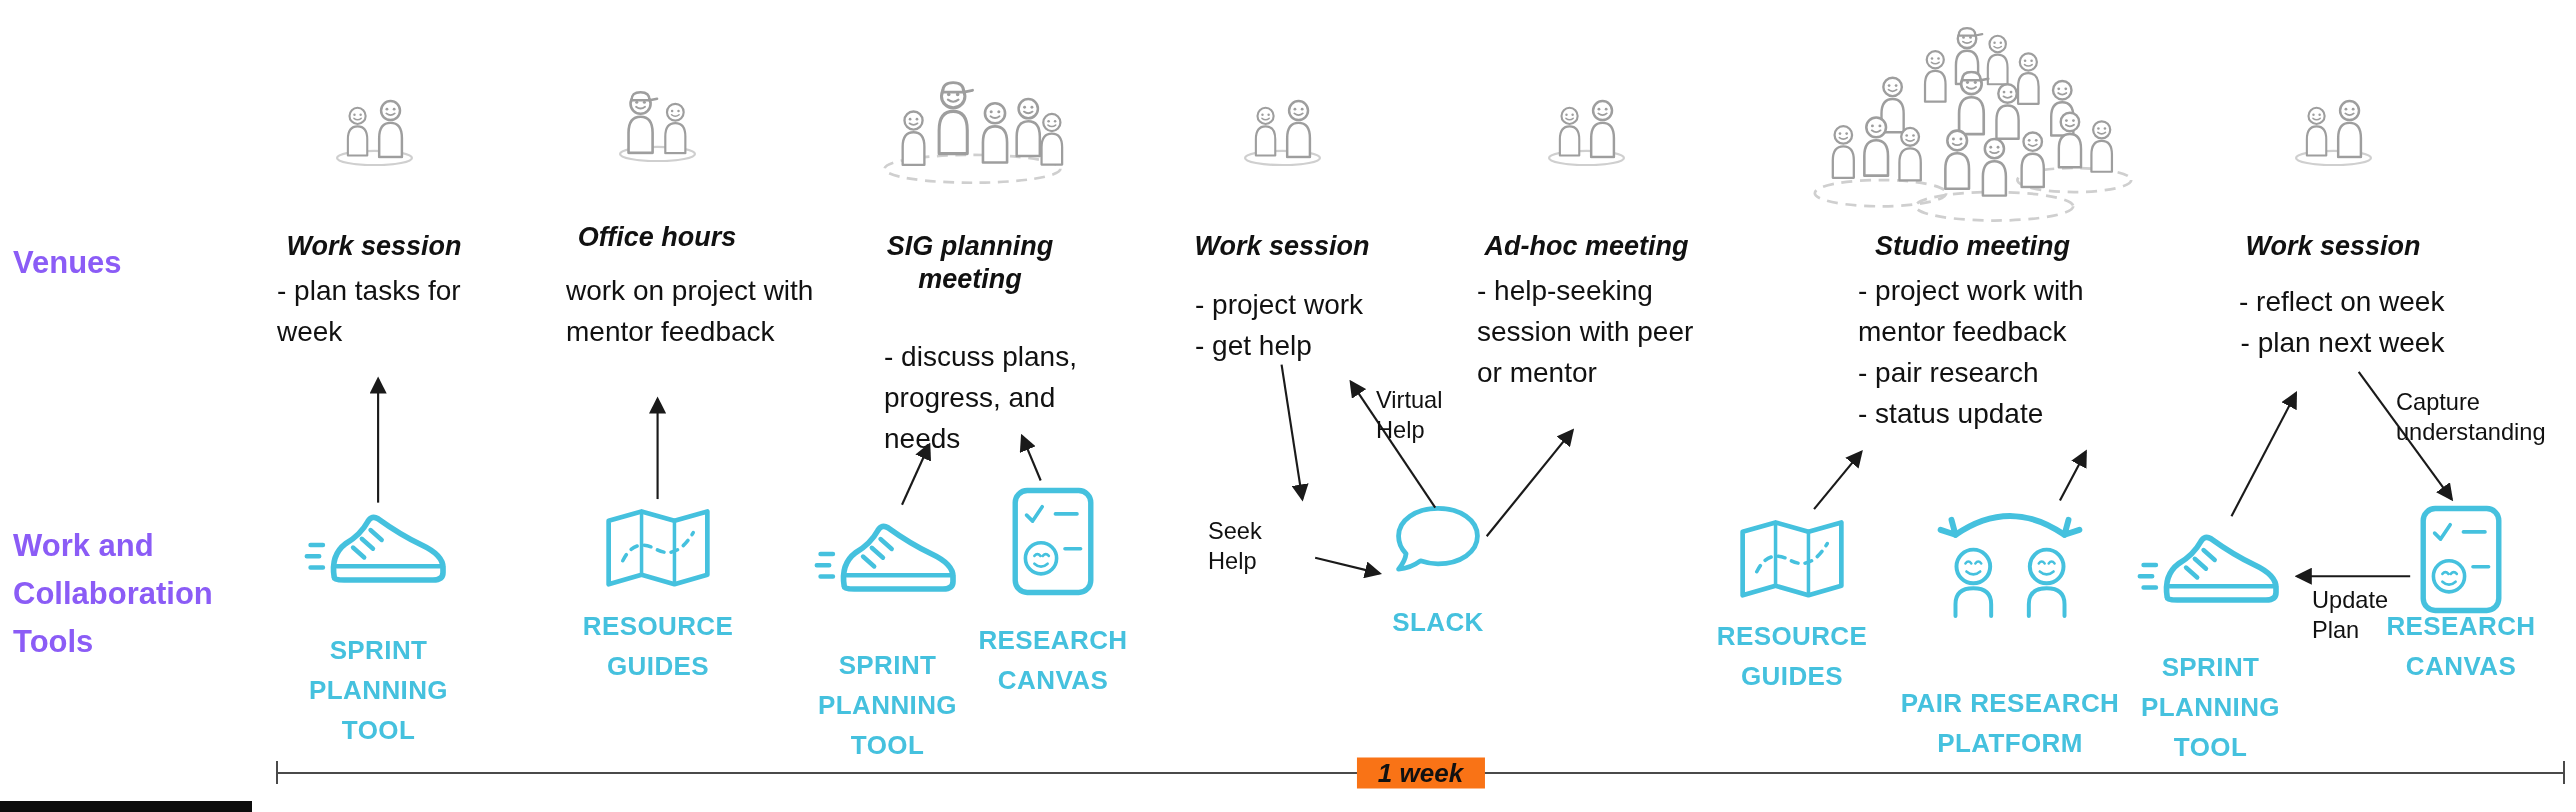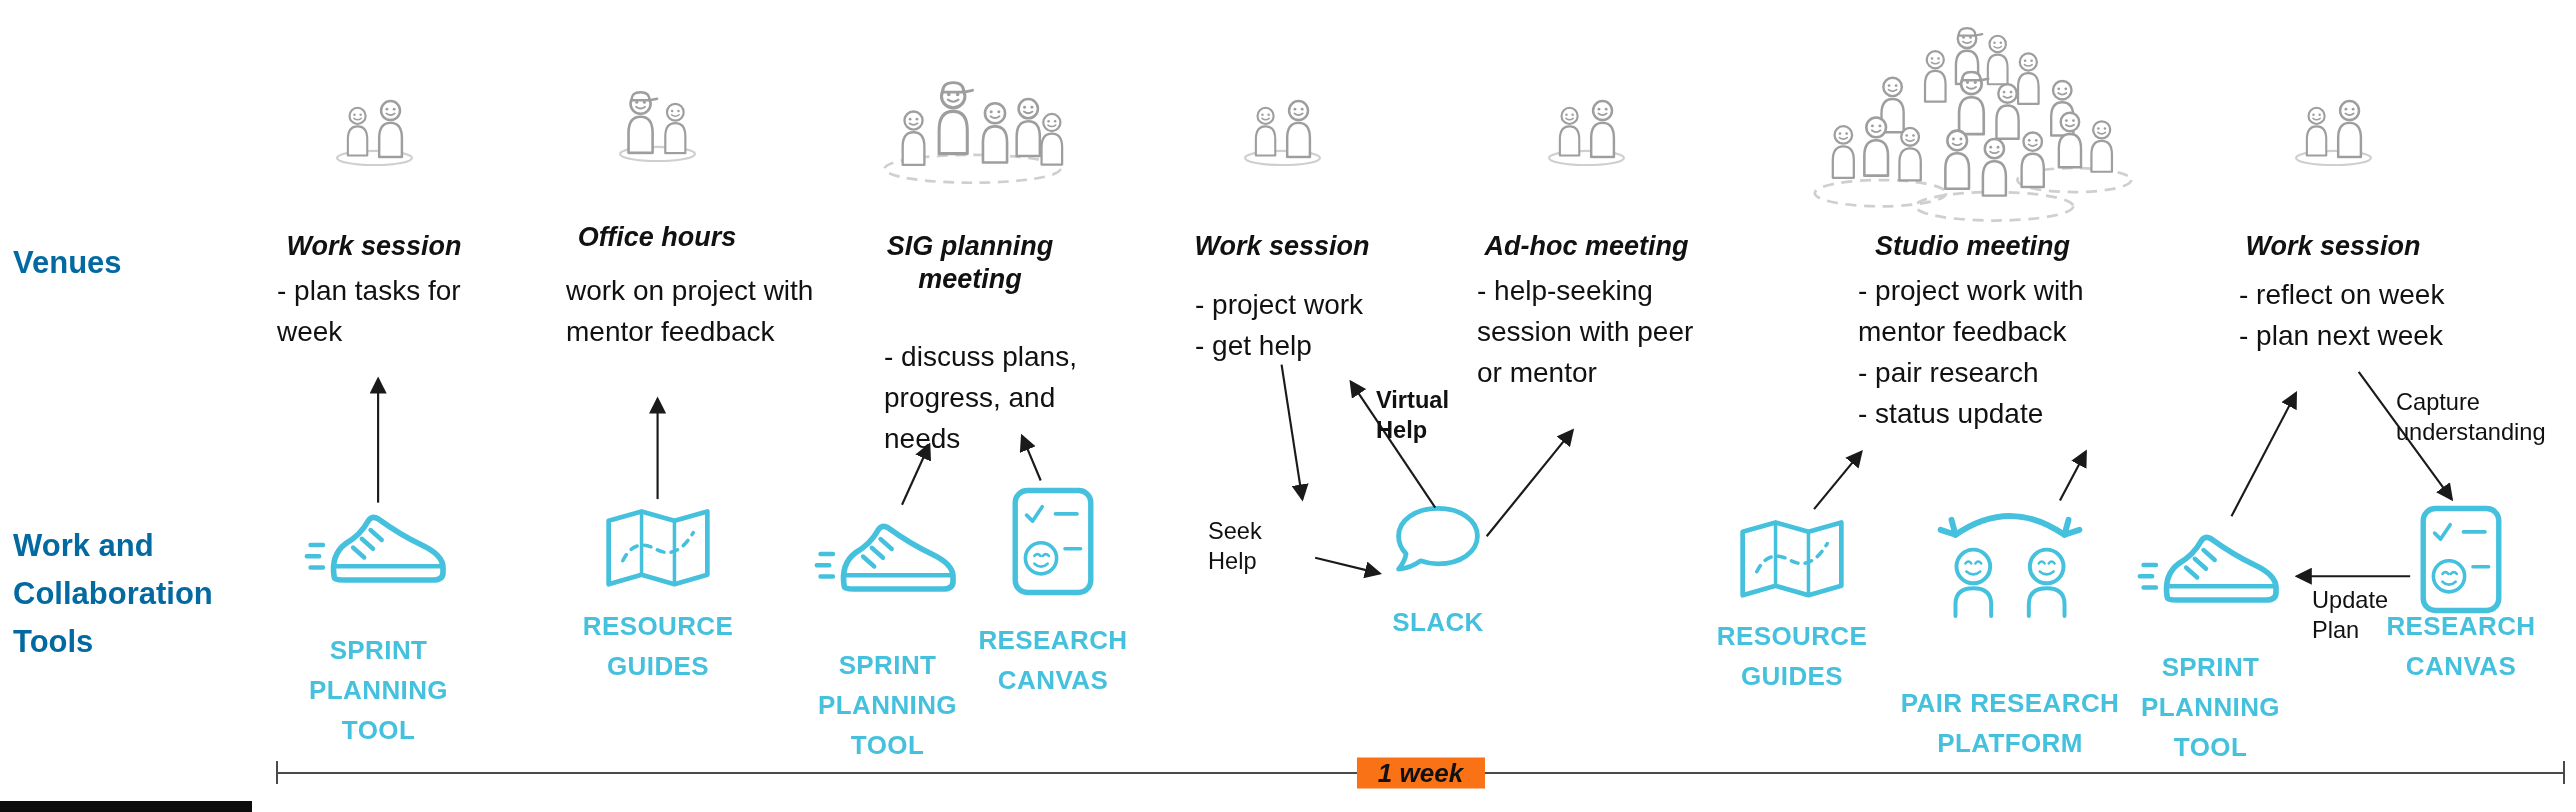--- a/index.html
+++ b/index.html
@@ -2,21 +2,21 @@
 <html style="--accent: #45c1de;font-size:11.4px"><head>
 <meta charset="utf-8">
 <style>
   * { margin:0; padding:0; box-sizing:border-box; }
   html,body { background:#fff; }
   body { font-family:"Liberation Sans", sans-serif; color:#111; }
   .canvas { position:relative; width:2576px; height:813px; background:#fff; overflow:hidden; }
   .abs { position:absolute; }
   .defs { position:absolute; width:0; height:0; overflow:hidden; }
 
-  .row-label { font-size:31px; font-weight:700; line-height:1.55; color:#0369a1; }
+  .row-label { font-size:31px; font-weight:700; line-height:1.55; color:#8b5cf6; }
 
   .venue-title { font-size:27px; font-weight:700; font-style:italic; text-align:center; line-height:1.22; color:#111; }
   .venue-desc  { font-size:28px; line-height:41px; color:#111; }
   .venue-desc > div { white-space:nowrap; }
 
   .tool-icon   { color: var(--accent, #45c1de); }
   .tool-label  { font-size:26px; font-weight:700; line-height:40px; text-align:center;
                  letter-spacing:0.4px; color: var(--accent, #45c1de); }
 
   .arrow-label { font-size:23.6px; line-height:30px; color:#111; }
@@ -196,21 +196,21 @@
 
   <div class="abs venue-title" style="left:1851px; top:230px; width:243px;text-align:center;">Studio meeting</div>
   <div class="abs venue-desc" style="left:1858px; top:270px;">
     <div>- project work with</div>
     <div>mentor feedback</div>
     <div>- pair research</div>
     <div>- status update</div>
   </div>
 
   <div class="abs venue-title" style="left:2226px; top:230px; width:214px;">Work session</div>
-  <div class="abs venue-desc" style="left:2239px; top:274px;">
+  <div class="abs venue-desc" style="left:2239px; top:281px;text-align:right;">
     <div>- reflect on week</div>
     <div>- plan next week</div>
   </div>
 
   <svg class="abs tool-icon" style="left:303px; top:500px;" width="150" height="100" viewBox="0 0 210 140">
       <use href="#sneaker"></use>
     </svg>
   <svg class="abs tool-icon" style="left:599px; top:502px;" width="118" height="94" viewBox="0 0 165 132">
       <use href="#mapsym"></use>
     </svg>
@@ -261,21 +261,21 @@
     <line class="arr" x1="2008" y1="710" x2="1890" y2="534" marker-end="url(#ah)"></line>
     <line class="arr" x1="2080" y1="750" x2="2200" y2="602" marker-end="url(#ah)"></line>
     <line class="arr" x1="2538" y1="712" x2="2604" y2="632" marker-end="url(#ah)"></line>
     <line class="arr" x1="2882" y1="700" x2="2918" y2="632" marker-end="url(#ah)"></line>
     <line class="arr" x1="3122" y1="722" x2="3212" y2="550" marker-end="url(#ah)"></line>
     <line class="arr" x1="3300" y1="520" x2="3430" y2="698" marker-end="url(#ah)"></line>
     <line class="arr" x1="3372" y1="806" x2="3214" y2="806" marker-end="url(#ah)"></line>
   </svg>
 
   <div class="abs arrow-label" style="left:1208px; top:516px; width:93px;">Seek Help</div>
-  <div class="abs arrow-label" style="left:1376px; top:385px; width:107px;font-weight:bold;">Virtual Help</div>
+  <div class="abs arrow-label" style="left:1376px; top:385px; width:107px;">Virtual Help</div>
   <div class="abs arrow-label" style="left:2396px; top:387px; width:179px;">Capture understanding</div>
   <div class="abs arrow-label" style="left:2312px; top:585px; width:100px;">Update Plan</div>
 
   <div class="abs timeline" style="left:276px; top:758px; width:2289px; height:29px;">
     <div class="tl-line"></div>
     <div class="tl-tick" style="left:0;"></div>
     <div class="tl-tick" style="right:0;"></div>
     <span class="tl-label">1 week</span>
   </div>
 

